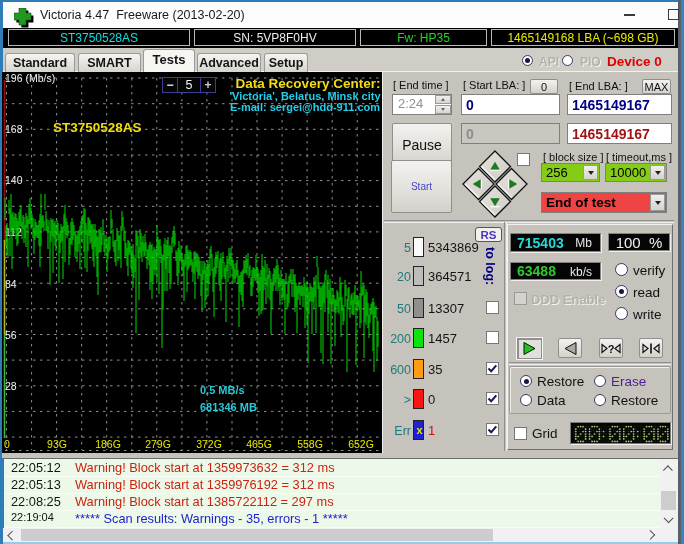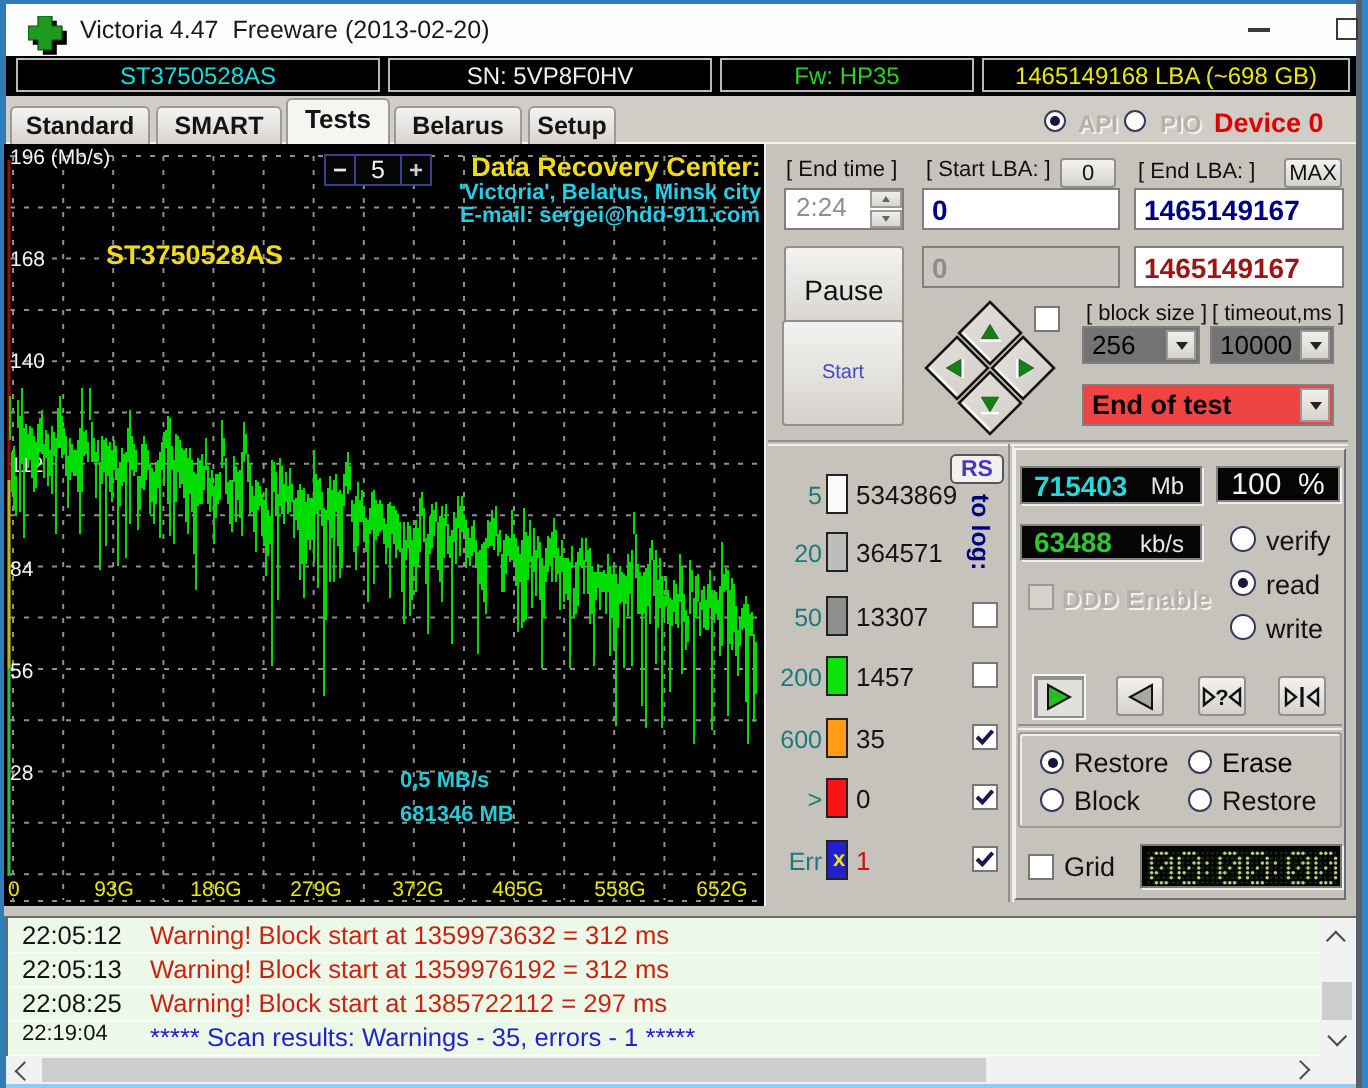--- a/index.html
+++ b/index.html
@@ -4,21 +4,21 @@
 html,body{width:684px;height:544px;overflow:hidden;background:#c6c3bd;font-family:"Liberation Sans",sans-serif;position:relative}
 .abs{position:absolute}
 .lab{position:absolute;font-size:11px;color:#101010;white-space:nowrap}
 .btn{position:absolute;background:linear-gradient(180deg,#f3f2ef 0%,#e3e1dc 55%,#d4d1ca 100%);border:1px solid #8f8f8f;border-radius:2px;color:#111;display:flex;align-items:center;justify-content:center;white-space:nowrap}
 .inp{position:absolute;background:#fff;border:1px solid #7f7f7f;font-size:14px;font-weight:bold;padding-left:4px;display:flex;align-items:center}
 .radio{position:absolute;background:#fff;border:1px solid #38385e;border-radius:50%;display:flex;align-items:center;justify-content:center}
 .rdot{width:5px;height:5px;border-radius:50%;background:#16163e}
 .cb{position:absolute;width:13px;height:13px;background:#fff;border:1px solid #777;display:flex;align-items:center;justify-content:center}
 .cb.dis{background:#d6d3cd;border-color:#999}
 .dtxt{position:absolute;color:#b3b1ab;text-shadow:1px 1px 0 #f2f1ee;white-space:nowrap}
-.sel{position:absolute;background:#737373;border:1px solid #7f7f7f;font-size:13px;display:flex;align-items:center;padding-left:4px}
+.sel{position:absolute;background:#84cc16;border:1px solid #7f7f7f;font-size:13px;display:flex;align-items:center;padding-left:4px}
 .selbtn{position:absolute;right:1px;top:1px;bottom:1px;width:15px;background:linear-gradient(180deg,#f0efec,#d6d3cc);border:1px solid #9a9a9a;display:flex;align-items:center;justify-content:center}
 .arr{width:0;height:0;border-left:3.5px solid transparent;border-right:3.5px solid transparent;border-top:4px solid #222}
 .wlab{fill:#f2f2f2;font-size:10.5px;font-family:"Liberation Sans",sans-serif}
 .ylab{fill:#e9e900;font-size:10.5px;font-family:"Liberation Sans",sans-serif}
 .chev{position:absolute;width:6.5px;height:6.5px;border-left:1.8px solid #4a4a4a;border-bottom:1.8px solid #4a4a4a}
 </style></head><body>
 
 <div class="abs" style="left:0;top:0;width:684px;height:2px;background:#2e7cb8"></div>
 <div class="abs" style="left:0;top:0;width:3px;height:544px;background:#2e7cb8"></div>
 <div class="abs" style="left:678px;top:0;width:3px;height:544px;background:#57606a"></div>
@@ -33,21 +33,21 @@
 <div class="abs" style="left:624px;top:14px;width:11px;height:2px;background:#3a3a3a"></div>
 <div class="abs" style="left:668px;top:9px;width:11px;height:11px;border:1.5px solid #3a3a3a"></div>
 <div class="abs" style="left:3px;top:28px;width:675px;height:20px;background:#020202"></div>
 <div class="abs" style="left:8px;top:29px;width:182px;height:17px;border:1px solid #b9b9b9;background:#000;color:#12dede;font-size:12px;display:flex;align-items:center;justify-content:center;white-space:nowrap">ST3750528AS</div>
 <div class="abs" style="left:194px;top:29px;width:162px;height:17px;border:1px solid #b9b9b9;background:#000;color:#ededed;font-size:12px;display:flex;align-items:center;justify-content:center;white-space:nowrap">SN: 5VP8F0HV</div>
 <div class="abs" style="left:360px;top:29px;width:127px;height:17px;border:1px solid #b9b9b9;background:#000;color:#23d423;font-size:12px;display:flex;align-items:center;justify-content:center;white-space:nowrap">Fw: HP35</div>
 <div class="abs" style="left:491px;top:29px;width:184px;height:17px;border:1px solid #b9b9b9;background:#000;color:#e9e900;font-size:12px;display:flex;align-items:center;justify-content:center;white-space:nowrap">1465149168 LBA (~698 GB)</div>
 <div class="abs" style="left:3px;top:48px;width:675px;height:24px;background:#d0cdc7;border-bottom:1px solid #f3f2ef"></div>
 <div class="abs" style="left:5px;top:53px;width:70px;height:19px;background:linear-gradient(180deg,#f5f4f2,#d7d4ce);border:1px solid #9a9a96;border-bottom:none;border-radius:3px 3px 0 0;font-size:12.5px;font-weight:bold;color:#141414;text-align:center;line-height:18px">Standard</div>
 <div class="abs" style="left:78px;top:53px;width:63px;height:19px;background:linear-gradient(180deg,#f5f4f2,#d7d4ce);border:1px solid #9a9a96;border-bottom:none;border-radius:3px 3px 0 0;font-size:12.5px;font-weight:bold;color:#141414;text-align:center;line-height:18px">SMART</div>
-<div class="abs" style="left:197px;top:53px;width:64px;height:19px;background:linear-gradient(180deg,#f5f4f2,#d7d4ce);border:1px solid #9a9a96;border-bottom:none;border-radius:3px 3px 0 0;font-size:12.5px;font-weight:bold;color:#141414;text-align:center;line-height:18px">Belarus</div>
+<div class="abs" style="left:197px;top:53px;width:64px;height:19px;background:linear-gradient(180deg,#f5f4f2,#d7d4ce);border:1px solid #9a9a96;border-bottom:none;border-radius:3px 3px 0 0;font-size:12.5px;font-weight:bold;color:#141414;text-align:center;line-height:18px">Advanced</div>
 <div class="abs" style="left:264px;top:53px;width:44px;height:19px;background:linear-gradient(180deg,#f5f4f2,#d7d4ce);border:1px solid #9a9a96;border-bottom:none;border-radius:3px 3px 0 0;font-size:12.5px;font-weight:bold;color:#141414;text-align:center;line-height:18px">Setup</div>
 <div class="abs" style="left:143px;top:49px;width:52px;height:23px;background:#f6f5f2;border:1px solid #9a9a96;border-bottom:none;border-radius:3px 3px 0 0;font-size:13px;font-weight:bold;color:#141414;text-align:center;line-height:20px;z-index:2">Tests</div>
 <span class="radio" style="left:522px;top:55px;width:11px;height:11px">
     <span class="rdot"></span>
   </span>
 <div class="dtxt" style="left:539px;top:55px;font-size:12px;font-weight:bold">API</div>
 <span class="radio" style="left:562px;top:55px;width:11px;height:11px"></span>
 <div class="dtxt" style="left:580px;top:55px;font-size:12px;font-weight:bold">PIO</div>
 <div class="abs" style="left:607px;top:54px;font-size:13.5px;font-weight:bold;color:#df0000">Device 0</div>
 <svg class="abs" style="left:2px;top:72px" width="380" height="381" viewBox="0 0 380 381">
@@ -265,23 +265,23 @@
       <line x1="9" y1="2.5" x2="9" y2="12.5" stroke="#111" stroke-width="1.6"></line>
     </svg>
   </div>
 <div class="abs" style="left:509px;top:362px;width:162px;height:2px;border-top:1px solid #8f8f8f;box-shadow:0 1px 0 #f0efec"></div>
 <div class="abs" style="left:509px;top:366px;width:162px;height:48px;border:1px solid #9a9a9a;box-shadow:inset 1px 1px 0 #f0efec;border-radius:2px"></div>
 <span class="radio" style="left:520px;top:375px;width:12px;height:12px">
     <span class="rdot"></span>
   </span>
 <div class="abs" style="left:537px;top:374px;font-size:13.5px;color:#111">Restore</div>
 <span class="radio" style="left:594px;top:375px;width:12px;height:12px"></span>
-<div class="abs" style="left:611px;top:374px;font-size:13.5px;color:#000000">Erase</div>
+<div class="abs" style="left:611px;top:374px;font-size:13.5px;color:#4c1d95">Erase</div>
 <span class="radio" style="left:520px;top:394px;width:12px;height:12px"></span>
-<div class="abs" style="left:537px;top:393px;font-size:13.5px;color:#111">Block</div>
+<div class="abs" style="left:537px;top:393px;font-size:13.5px;color:#111">Data</div>
 <span class="radio" style="left:594px;top:394px;width:12px;height:12px"></span>
 <div class="abs" style="left:611px;top:393px;font-size:13.5px;color:#111">Restore</div>
 <span class="cb" style="left:514px;top:427px"></span>
 <div class="abs" style="left:532px;top:426px;font-size:13.5px;color:#111">Grid</div>
 <div class="abs" style="left:570px;top:422px;width:101px;height:22px;background:#050505;border:1px solid #7a7a7a;box-shadow:1px 1px 0 #f0efec;overflow:hidden">
 <svg class="abs" style="left:0;top:0" width="101" height="22">
       <g fill="#152a10">
         <circle cx="3.4" cy="3.6" r="0.7"></circle>
         <circle cx="5.9" cy="3.6" r="0.7"></circle>
         <circle cx="8.3" cy="3.6" r="0.7"></circle>

